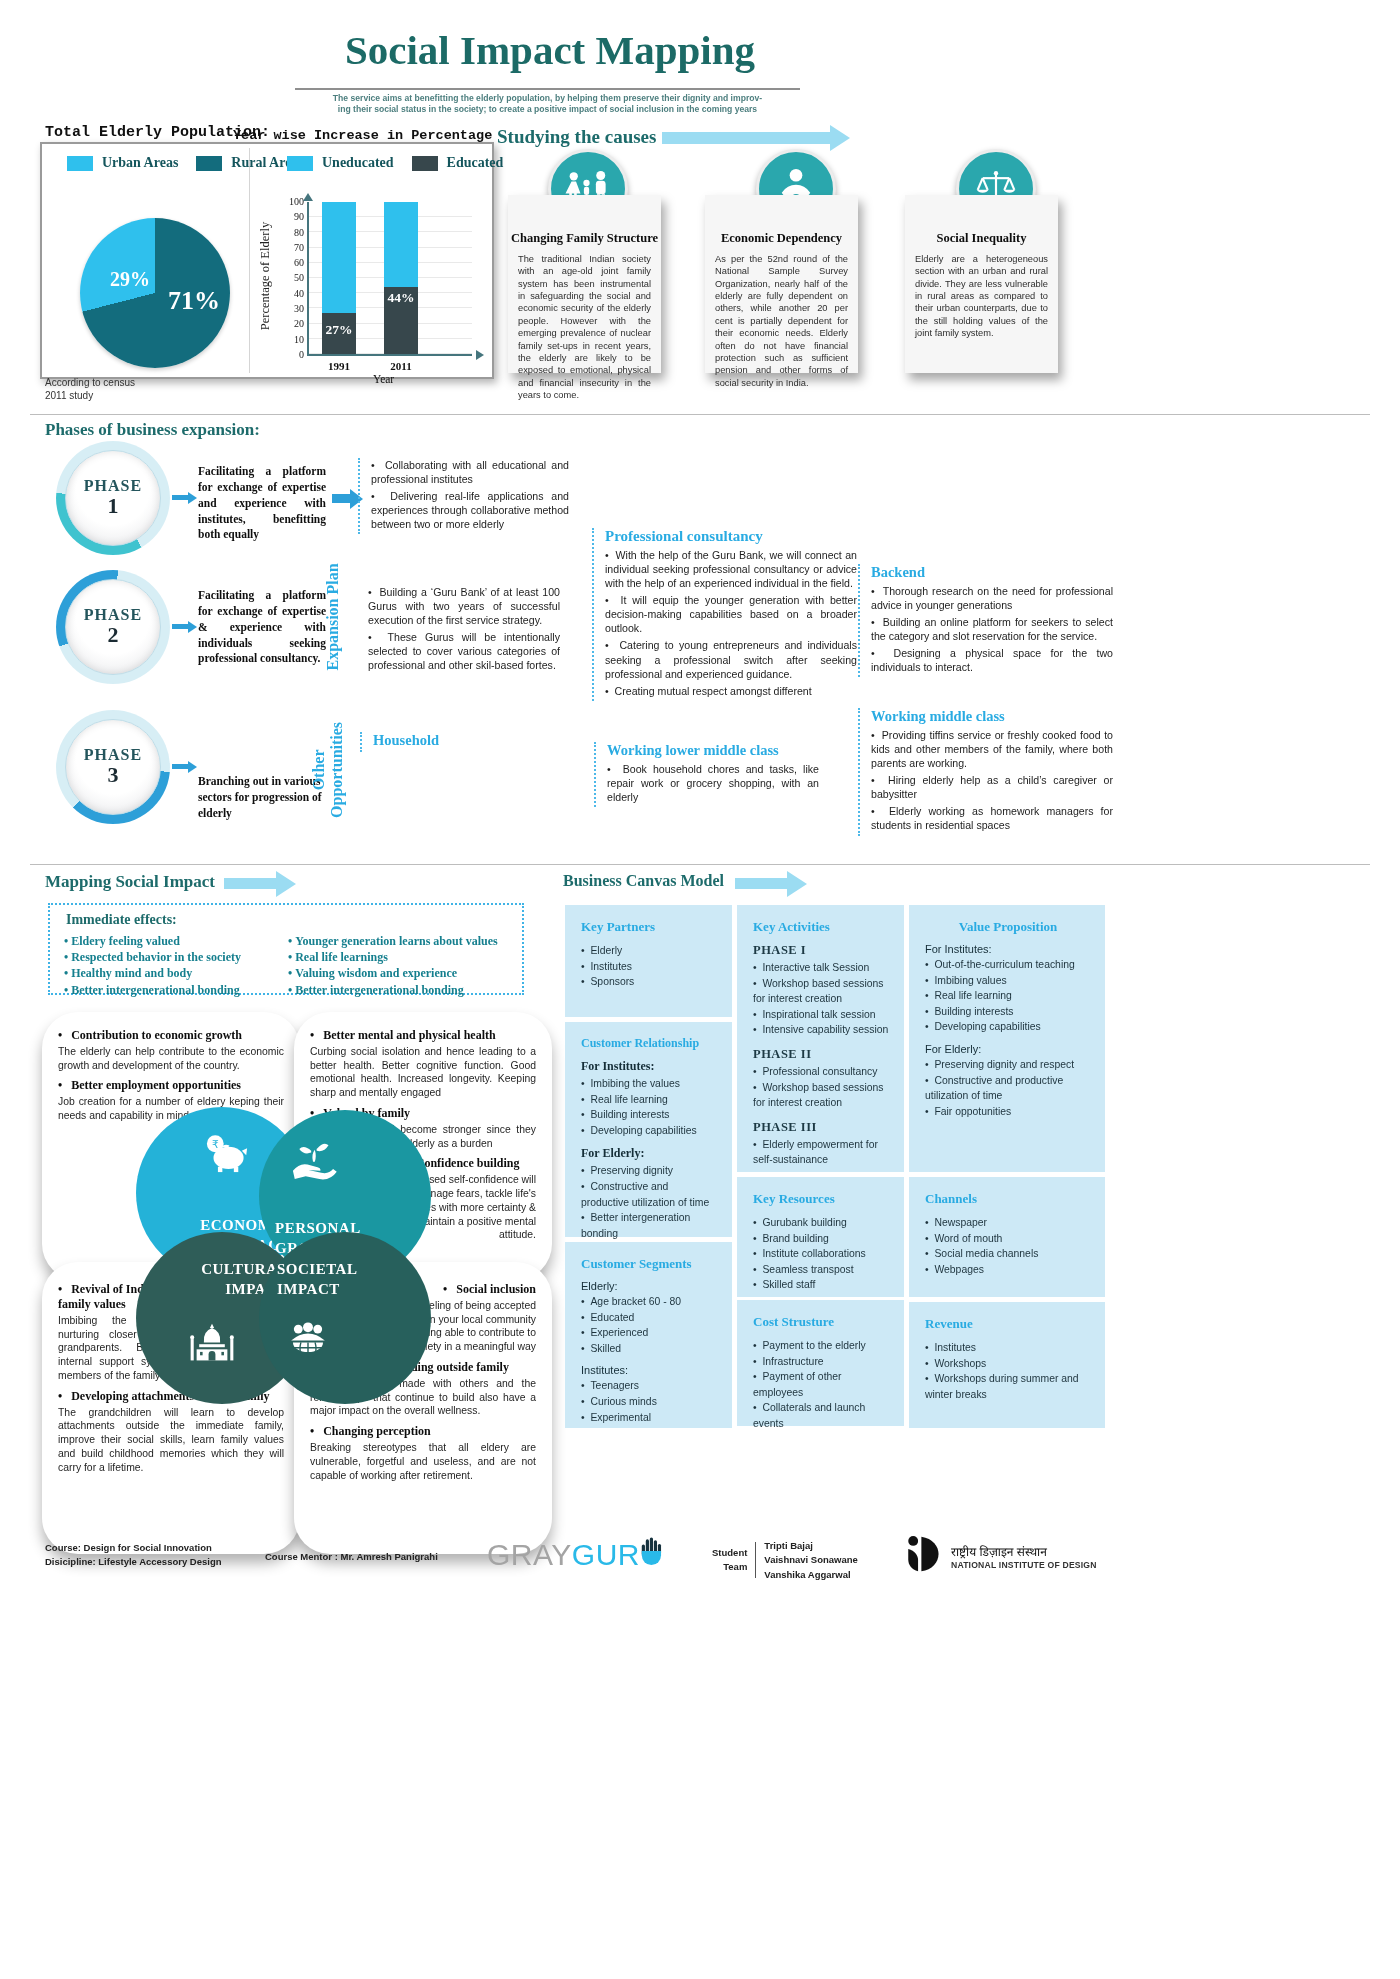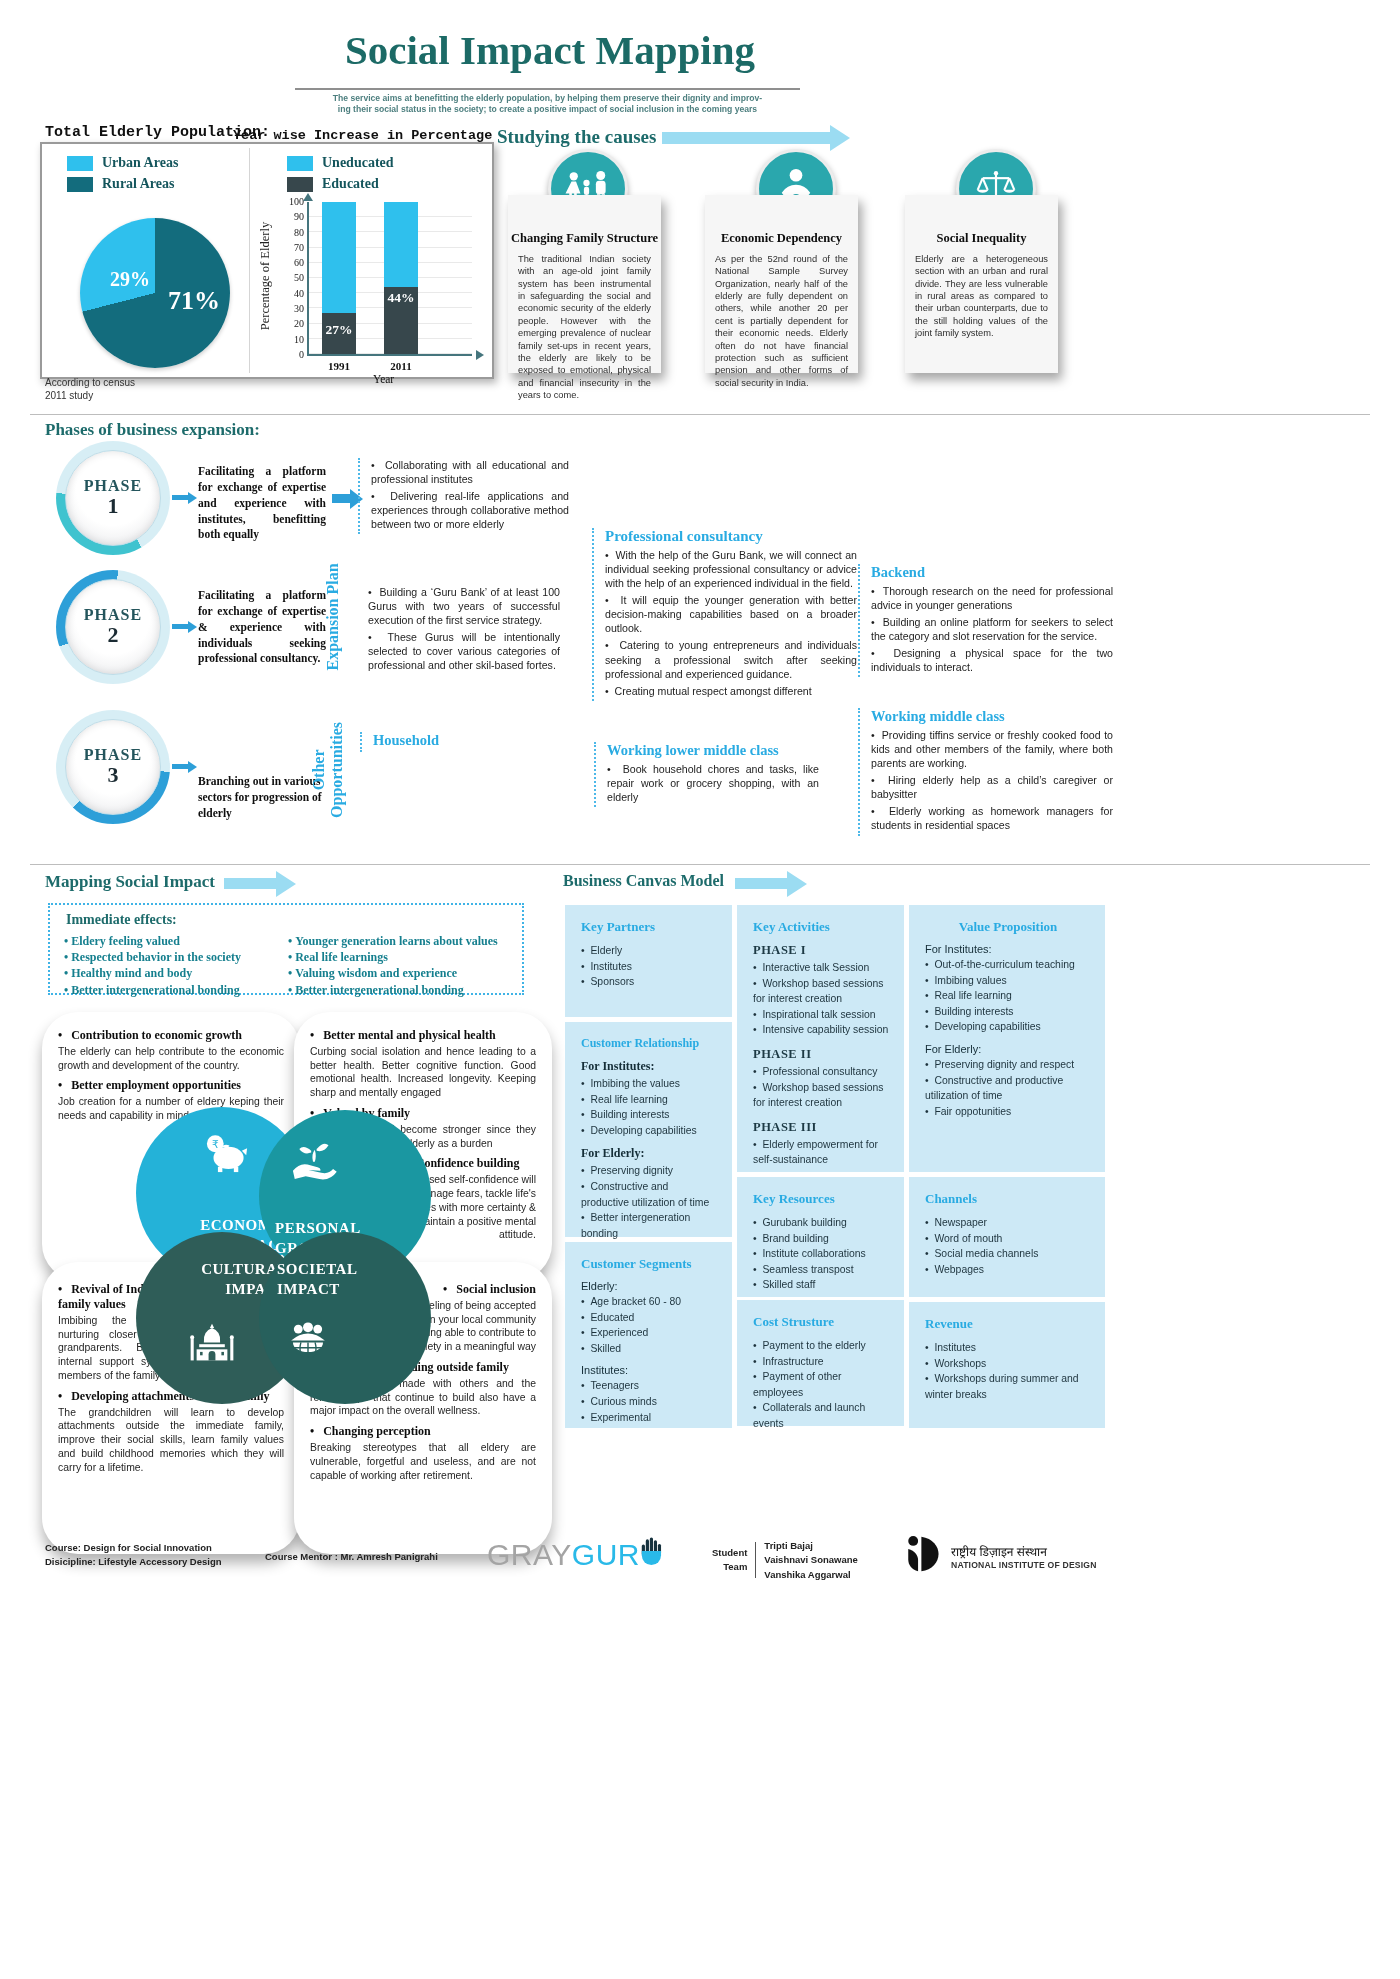--- a/index.html
+++ b/index.html
@@ -12,21 +12,21 @@
          font-weight:bold;font-size:41px;color:#1c6a66;}
   .title-rule{left:295px;top:88px;width:505px;height:2px;background:#8f8f8f;}
   .subtitle{left:280px;top:93px;width:535px;text-align:center;font-size:8.6px;font-weight:bold;
             color:#4d7f7f;line-height:1.3;}
   
   .pie-title{left:45px;top:124px;font-size:15px;font-weight:bold;color:#101010;}
   .bar-title{left:233px;top:128px;width:260px;font-size:13.5px;font-weight:bold;color:#101010;}
   .chart-box{left:40px;top:142px;width:450px;height:233px;background:#fff;border:2px solid #9a9a9a;
              box-shadow:3px 4px 8px rgba(0,0,0,.3);}
   .chart-divider{left:207px;top:4px;bottom:4px;width:1px;background:#d5d5d5;}
-  .legend{display:flex;flex-direction:column;gap:5px;}
+  .legend{display:flex;flex-direction:row;gap:18px;}
   .legend-row{display:flex;align-items:center;gap:9px;}
   .swatch{width:26px;height:15px;flex:0 0 auto;}
   .legend-label{font-family:"Liberation Serif",serif;font-weight:bold;font-size:14px;color:#14555c;}
   .pie{left:38px;top:74px;width:150px;height:150px;border-radius:50%;box-shadow:0 2px 4px rgba(0,0,0,.2);}
   .pie-label{position:absolute;color:#fff;font-family:"Liberation Serif",serif;font-weight:bold;}
   .yticks{left:236px;top:52px;width:26px;height:164px;display:flex;flex-direction:column;
           justify-content:space-between;align-items:flex-end;font-family:"Liberation Serif",serif;
           font-size:10px;color:#222;}
   .ylab{left:212px;top:118px;width:160px;transform:rotate(-90deg);transform-origin:0 0;
         font-family:"Liberation Serif",serif;font-size:12.5px;color:#222;text-align:center;left:216px;top:212px;}

